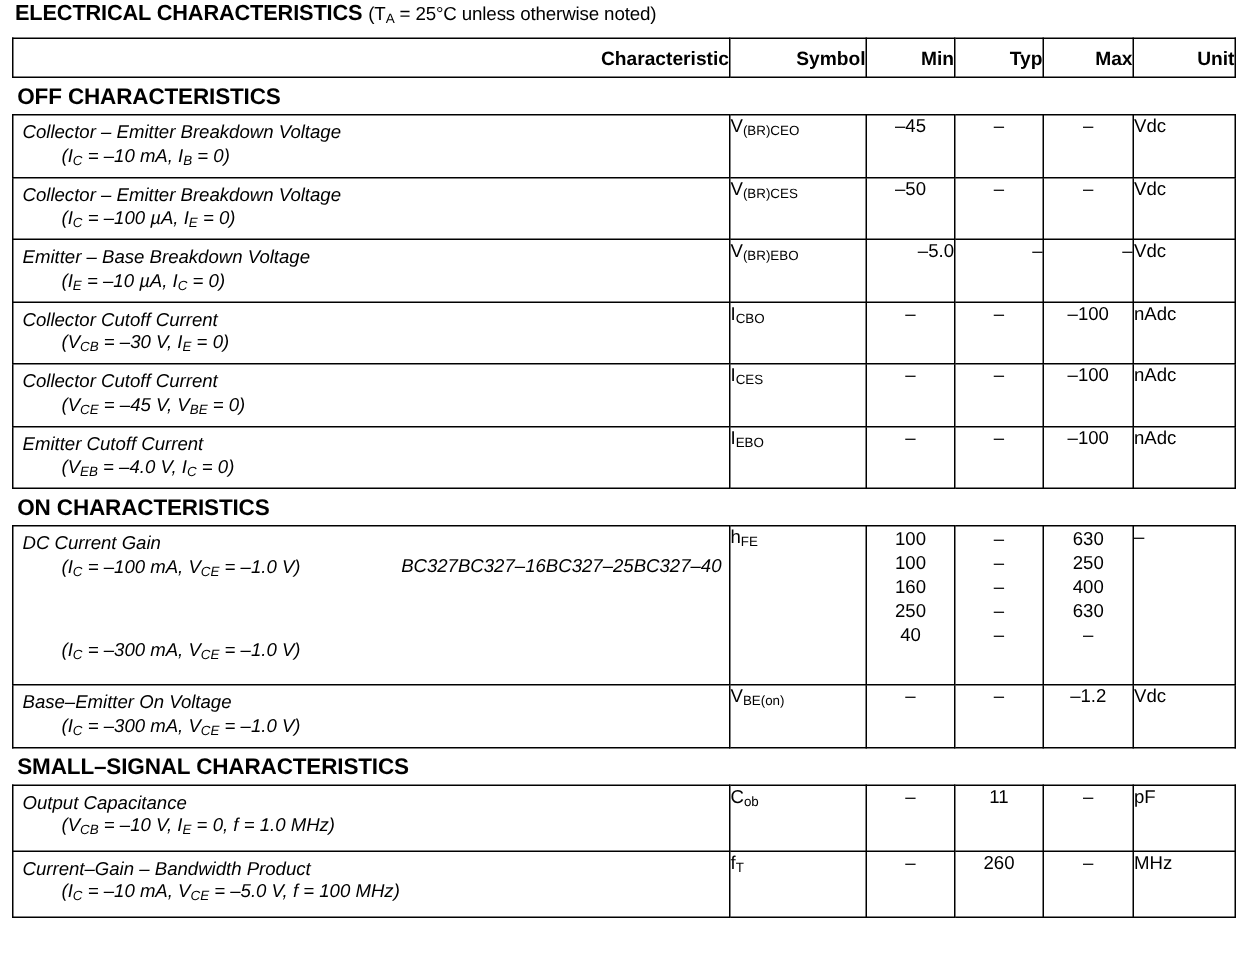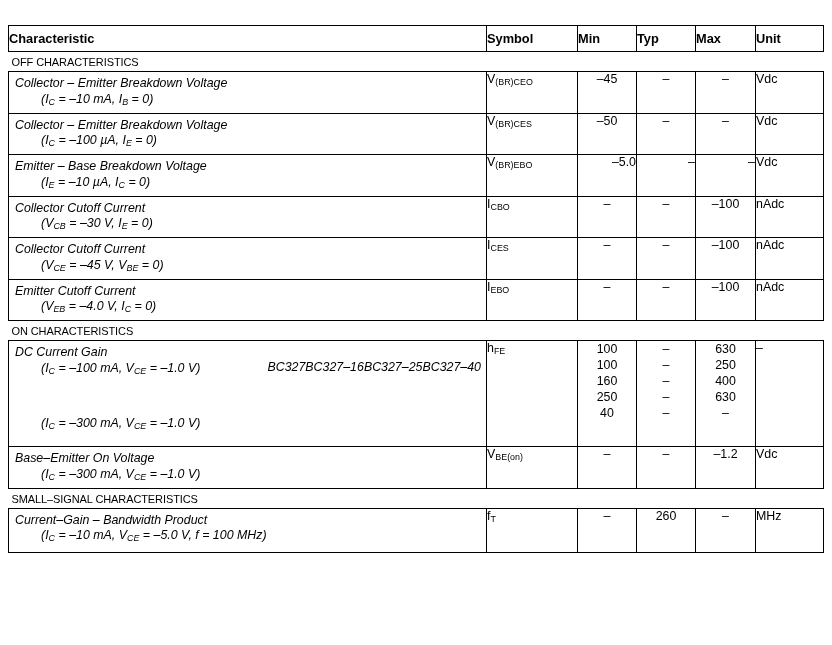--- a/index.html
+++ b/index.html
@@ -55,33 +55,33 @@
 
   
   col.c-char   { width: 478px; }
   col.c-sym    { width: 91px; }
   col.c-min    { width: 59px; }
   col.c-typ    { width: 59px; }
   col.c-max    { width: 60px; }
   col.c-unit   { width: 68px; }
 
   .hdr td {
-    text-align: left;
+    text-align: right;
     font-weight: bold;
     font-size: 12.8px;
     height: 22px;
     vertical-align: middle;
     padding: 1px 0 2px;
   }
 
   
   tr.section td {
     border: none;
-    font-weight: normal;
-    font-size: 11px;
+    font-weight: bold;
+    font-size: 15px;
     padding: 4px 0 3px 3px;
     letter-spacing: -0.1px;
   }
 
   
   .ch {
     padding: 4px 5px 4px 6px;
     line-height: 1.28;
     font-style: italic;
   }
@@ -118,20 +118,26 @@
   .r-off  { height: 41px; }
   .r-gain { height: 106px; }
   .r-on   { height: 41px; }
   .r-ss   { height: 44px; }
 </style>
 </head>
 <body>
 
 <div class="page">
 
+  <div class="doc-title">
+    <span>ELECTRICAL CHARACTERISTICS</span>
+    <span class="cond">
+      <span>(T</span><sub>A</sub><span> = 25°C unless otherwise noted)</span>
+    </span>
+  </div>
 
   <table class="tbl">
     <colgroup>
       <col class="c-char">
         <col class="c-sym">
         <col class="c-min">
       <col class="c-typ">
         <col class="c-max">
         <col class="c-unit">
     </colgroup>
@@ -273,20 +279,33 @@
           <td class="num">–</td>
           <td class="num">–1.2</td>
           <td class="unit">Vdc</td>
         </tr>
         <tr class="section">
           <td colspan="6">SMALL–SIGNAL CHARACTERISTICS</td>
         </tr>
         <tr class="r-ss">
           <td>
             <div class="ch ch-flex">
+              <span class="l1">Output Capacitance</span>
+              <span class="l2">(V<sub>CB</sub> = –10 V, I<sub>E</sub> = 0, f = 1.0 MHz)</span>
+            </div>
+          </td>
+          <td class="sym">C<sub>ob</sub></td>
+          <td class="num">–</td>
+          <td class="num">11</td>
+          <td class="num">–</td>
+          <td class="unit">pF</td>
+        </tr>
+        <tr class="r-ss">
+          <td>
+            <div class="ch ch-flex">
               <span class="l1">Current–Gain – Bandwidth Product</span>
               <span class="l2">(I<sub>C</sub> = –10 mA, V<sub>CE</sub> = –5.0 V, f = 100 MHz)</span>
             </div>
           </td>
           <td class="sym">f<sub>T</sub></td>
           <td class="num">–</td>
           <td class="num">260</td>
           <td class="num">–</td>
           <td class="unit">MHz</td>
         </tr>

